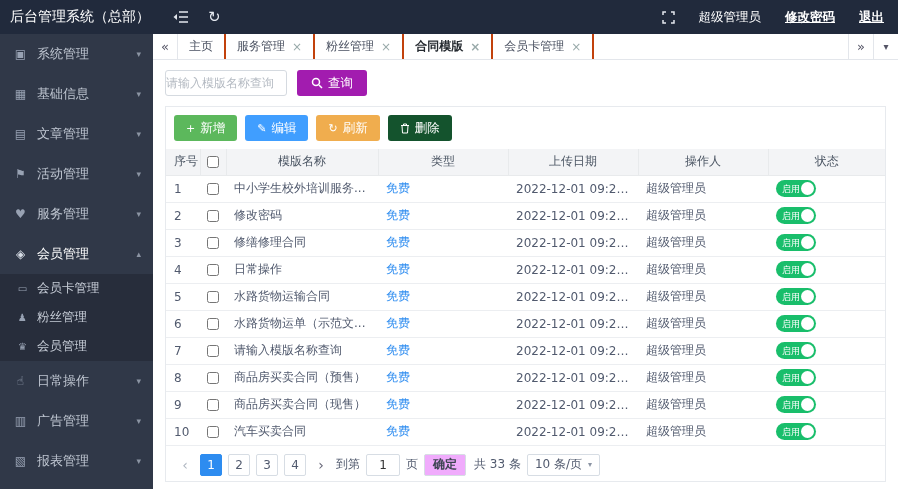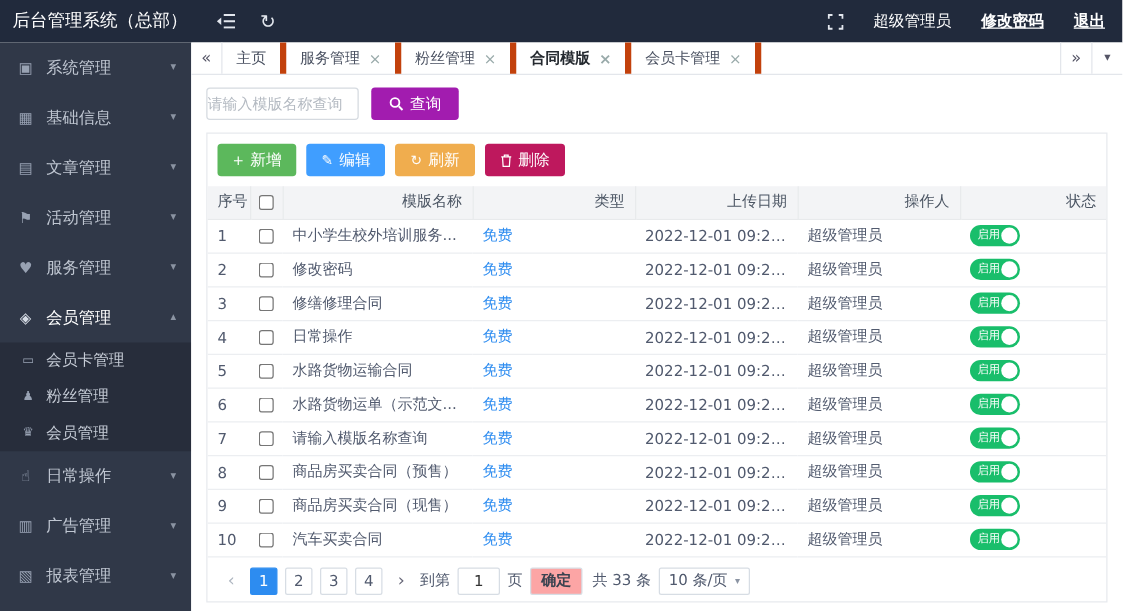--- a/index.html
+++ b/index.html
@@ -30,44 +30,44 @@
   .sub-item .icon { width:15px; margin-right:7px; text-align:center; font-size:10px; color:#98a2b3; flex:0 0 15px; }
 
   
   .main { flex:1; min-width:0; display:flex; flex-direction:column; background:#fff; }
 
   
   .tabbar { flex:0 0 26px; height:26px; border-bottom:1px solid #e3e6eb; display:flex; align-items:stretch; font-size:12px; color:#495060; }
   .tab-nav { width:25px; flex:0 0 25px; display:flex; align-items:center; justify-content:center; cursor:pointer; color:#556; font-size:13px; }
   .tab-nav.left { border-right:1px solid #e3e6eb; }
   .tab-nav.right { border-left:1px solid #e3e6eb; }
-  .tab { display:flex; align-items:center; gap:7px; padding:0 11px; border-right:5px solid #c2410c; cursor:pointer; white-space:nowrap; }
+  .tab { display:flex; align-items:center; gap:7px; padding:0 11px; border-right:2px solid #c2410c; cursor:pointer; white-space:nowrap; }
   .tab .close { font-size:12px; color:#9aa; line-height:1; }
   .tab.active { color:#24292f; font-weight:bold; }
   .tab-spacer { flex:1; }
 
   
   .search-row { flex:0 0 46px; display:flex; align-items:center; padding:0 12px; gap:10px; }
   .search-input { width:122px; height:26px; border:1px solid #d5dae0; border-radius:3px; padding:0 0; font-size:12px; color:#333; outline:none; font-family:inherit; }
   .search-input::placeholder { color:#b4bac2; }
   .btn { display:inline-flex; align-items:center; justify-content:center; gap:5px; height:26px; border:none; border-radius:3px; color:#fff; font-size:12.5px; padding:0 12px; cursor:pointer; font-family:inherit; line-height:1; }
   .btn-query { background:#a21caf; padding:0 14px; }
 
   
   .panel { flex:1; margin:0 12px 7px 12px; border:1px solid #e7eaee; display:flex; flex-direction:column; min-height:0; overflow:hidden; }
   .btn-row { flex:0 0 42px; display:flex; align-items:center; gap:8px; padding:0 8px; }
   .btn-add { background:#5cb85c; }
   .btn-edit { background:#409eff; }
   .btn-refresh { background:#f0ad4e; }
-  .btn-delete { background:#be185d; }
+  .btn-delete { background:#14532d; }
   .bi { font-size:11px; line-height:1; }
 
   
   table { width:100%; border-collapse:collapse; font-size:12px; color:#515a6e; table-layout:fixed; }
-  th { background:#f3f4f6; font-weight:normal; text-align:right; height:26px; padding:0 8px; border-bottom:1px solid #e8eaec; border-right:1px solid #e8eaec; color:#4b5563; white-space:nowrap; }
+  th { background:#f3f4f6; font-weight:normal; text-align:center; height:26px; padding:0 8px; border-bottom:1px solid #e8eaec; border-right:1px solid #e8eaec; color:#4b5563; white-space:nowrap; }
   th:last-child { border-right:none; }
   td { height:27px; padding:0 8px; border-bottom:1px solid #eceef1; white-space:nowrap; overflow:hidden; text-overflow:ellipsis; }
   .c-idx { width:34px; }
   .c-check { width:26px; text-align:center; padding:0 4px; }
   .c-name { width:152px; }
   .c-type { width:130px; }
   .c-date { width:130px; }
   .c-op { width:130px; }
   .link { color:#2d8cf0; text-decoration:none; cursor:pointer; }
   .c-check input { width:12px; height:12px; cursor:pointer; vertical-align:middle; }
@@ -77,21 +77,21 @@
   .toggle-label { position:absolute; left:6px; top:50%; transform:translateY(-50%); color:#fff; font-size:9px; line-height:1; }
   .knob { position:absolute; right:2px; top:2px; width:13px; height:13px; border-radius:50%; background:#fff; }
 
   
   .pagination { flex:0 0 38px; display:flex; align-items:center; gap:6px; padding:0 10px; font-size:12px; color:#515a6e; }
   .pg-arrow { width:18px; text-align:center; font-size:14px; color:#aeb6c0; cursor:pointer; }
   .pg-arrow.next { color:#667; }
   .page { min-width:22px; height:22px; display:inline-flex; align-items:center; justify-content:center; border:1px solid #d7dde4; border-radius:2px; background:#fff; cursor:pointer; padding:0 4px; }
   .page.active { background:#2d8cf0; border-color:#2d8cf0; color:#fff; }
   .jump-input { width:34px; height:22px; border:1px solid #d7dde4; border-radius:2px; text-align:center; font-size:12px; color:#333; outline:none; font-family:inherit; }
-  .confirm-btn { height:22px; padding:0 8px; border:1px solid #d7dde4; border-radius:2px; background:#fca5a5; font-size:12px; font-weight:bold; color:#3b4350; cursor:pointer; font-family:inherit; }
+  .confirm-btn { height:22px; padding:0 8px; border:1px solid #d7dde4; border-radius:2px; background:#f0abfc; font-size:12px; font-weight:bold; color:#3b4350; cursor:pointer; font-family:inherit; }
   .total-text { margin-left:2px;text-align:right; }
   .psize { height:22px; display:inline-flex; align-items:center; gap:6px; border:1px solid #d7dde4; border-radius:2px; padding:0 7px; cursor:pointer; background:#fff; }
   .psize .caret { font-size:8px; color:#8b94a3; }
 </style>
 </head>
 <body>
 
 <div class="app">
 
   <header class="topbar">

